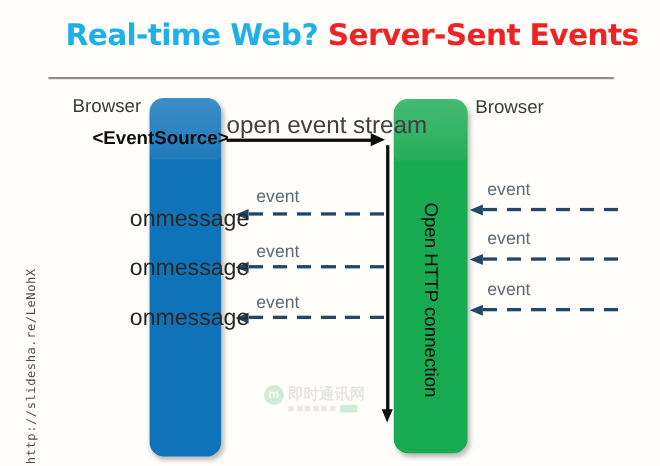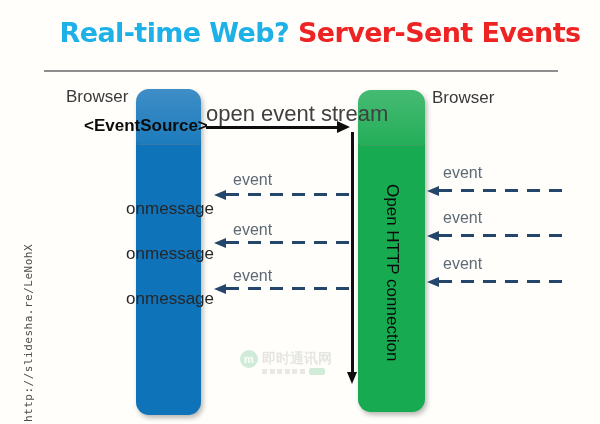--- a/index.html
+++ b/index.html
@@ -57,21 +57,21 @@
   
   .dash{
     position:absolute;height:3px;color:var(--dash_navy);
     background:repeating-linear-gradient(90deg,currentColor 0 13px,transparent 13px 22px);
   }
   .head-left{
     position:absolute;width:0;height:0;color:var(--dash_navy);
     border-right:12px solid;border-top:5.5px solid transparent;border-bottom:5.5px solid transparent;
   }
   .event-lbl{position:absolute;font-size:16px;color:var(--event_gray);text-align:right;}
-  .onmessage{position:absolute;left:118px;width:96px;text-align:right;font-size:17px;color:#272727;margin-top:12px;}
+  .onmessage{position:absolute;left:118px;width:96px;text-align:right;font-size:21px;color:#272727;}
   
   .url{
     position:absolute;left:22px;top:256px;height:166px;
     writing-mode:vertical-rl;transform:rotate(180deg);
     font-family:"DejaVu Sans Mono",monospace;font-size:11px;color:#4d4d4d;
     letter-spacing:0.5px;white-space:nowrap;
   }
   
   .wm{position:absolute;left:240px;top:347px;opacity:0.22;}
   .wm-circle{

